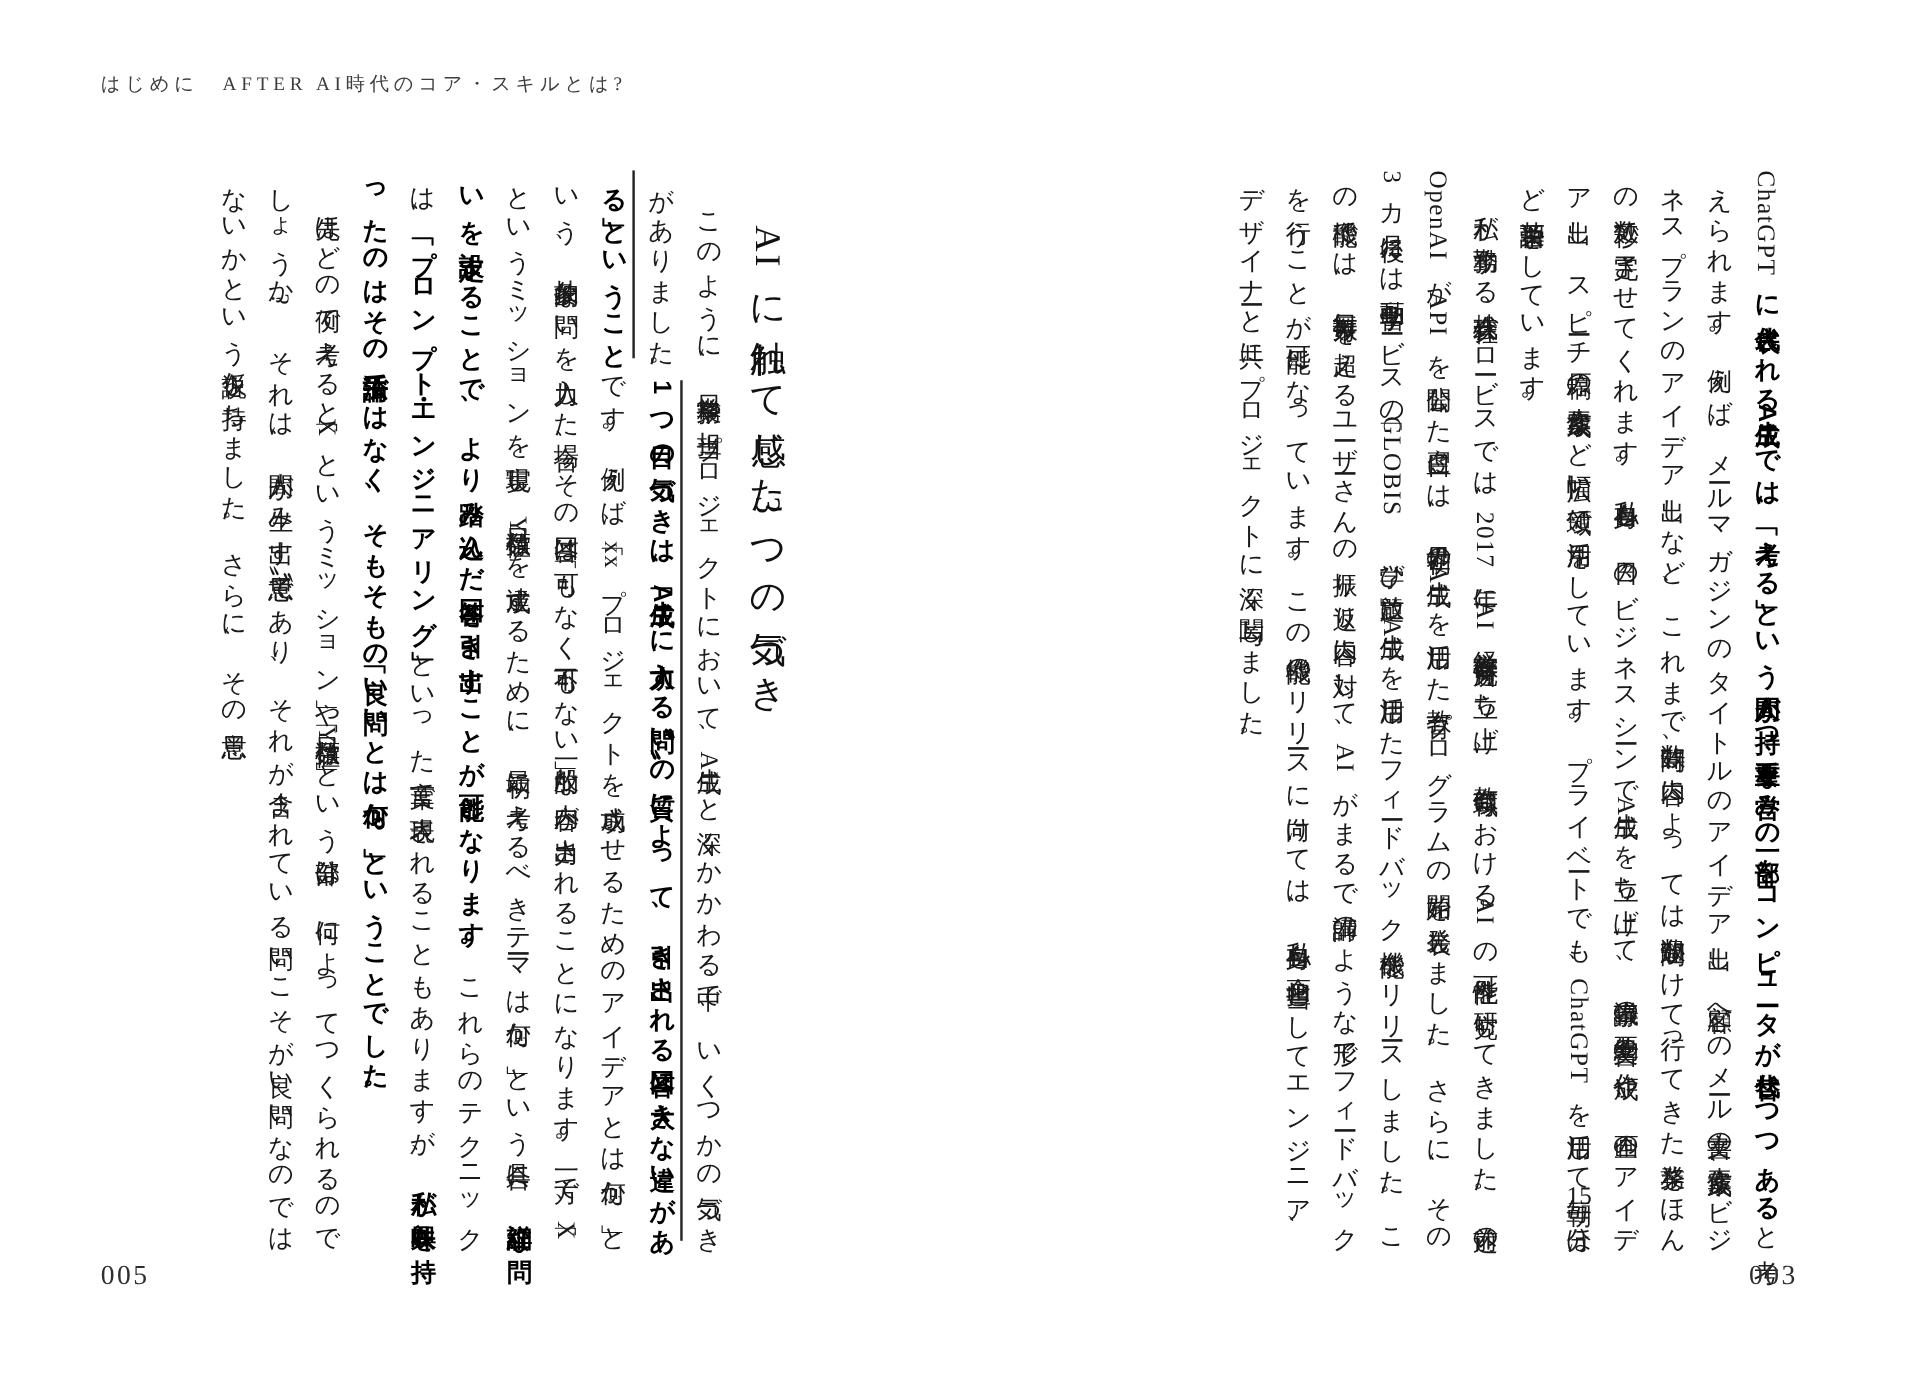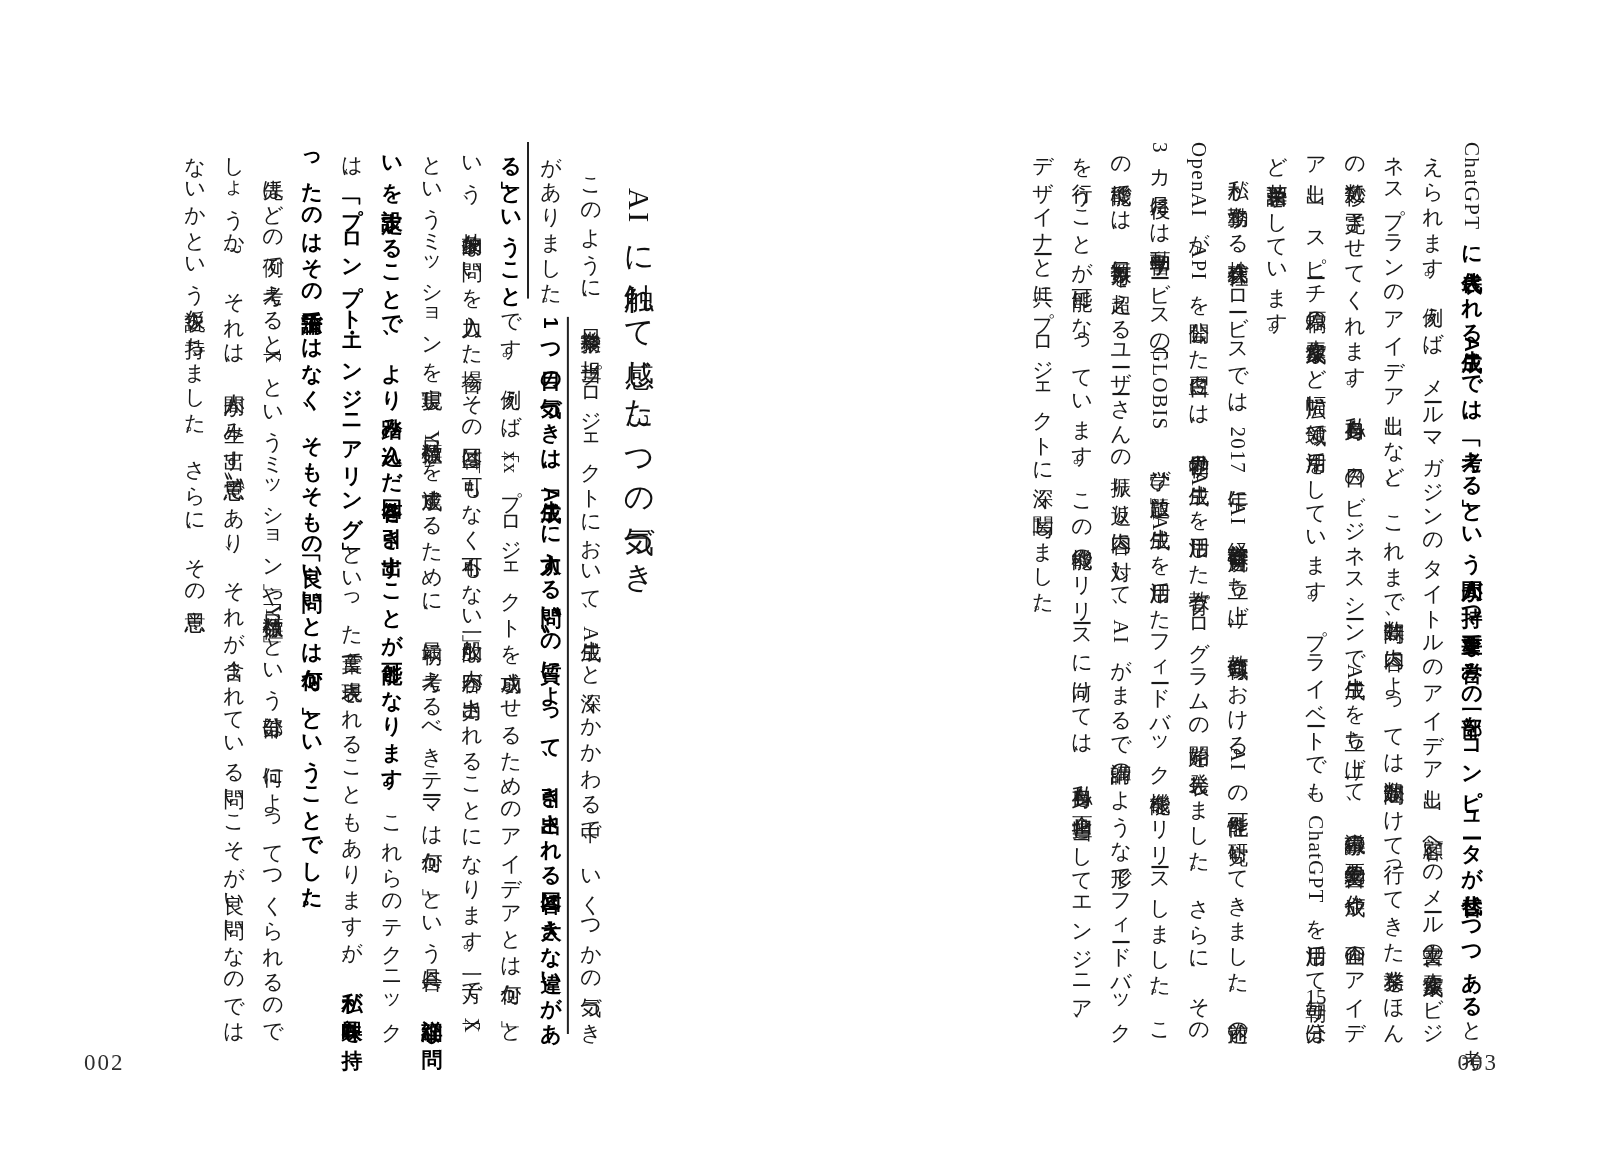--- a/index.html
+++ b/index.html
@@ -51,29 +51,30 @@
     font-variant-numeric:oldstyle-nums;
   }
   #folio-005{left:84px;}
   #folio-004{right:102px;}
 </style>
 </head>
 <body>
 
 <div id="spread">
 
+  <div class="running-header">はじめに　AFTER AI時代のコア・スキルとは?</div>
 
   <div id="page004-text" class="vtext">
       <p class="para"><span class="seg-normal">ChatGPT</span><span class="seg-em">に代表される生成AIでは、「考える」という人間が持つ重要な営みの一部をコンピュータが代替しつつある</span><span class="seg-normal">と考えられます。例えば、メールマガジンのタイトルのアイデア出し、顧客へのメール文書の素案作成、ビジネスプランのアイデア出しなど、これまで数時間、内容によっては数週間かけて行ってきた業務をほんの数秒で完了させてくれます。私自身も、日々のビジネスシーンで生成AIを立ち上げて、議事録の要約文書の作成や、企画のアイデア出し、スピーチ原稿の素案作成など幅広い領域で活用をしています。プライベートでも、ChatGPTを活用して毎朝</span><span class="seg-tcy">15</span><span class="seg-normal">分ほど英語学習をしています。</span></p>
       <p class="para indent"><span class="seg-normal">私が勤務する株式会社グロービスでは、2017年にAI経営教育研究所を立ち上げ、教育領域におけるAIの可能性を研究してきました。前述のOpenAIがAPIを公開した翌々日には、世界初の生成AIを活用した教育プログラムの開始を発表しました。さらに、その3カ月後には動画学習サービスの「GLOBIS　学び放題」に生成AIを活用したフィードバック機能をリリースしました。この機能では、毎日数十万を超えるユーザーさんの振り返り内容に対して、AIがまるで講師のような形でフィードバックを行うことが可能になっています。この機能のリリースに向けては、私自身も企画担当としてエンジニア、デザイナーと共にプロジェクトに深く関与しました。</span></p>
     </div>
 
   <div id="page005-text" class="vtext">
     <h2 class="section-heading">AIに触れて感じた3つの気づき</h2>
   <p class="para indent"><span class="seg-normal">このように、日常業務や担当プロジェクトにおいて、生成AIと深くかかわる中で、いくつかの気づきがありました。</span><span class="seg-emline">1つ目の気づきは、「生成AIに入力する〝問い〟の質によって、引き出される回答に大きな違いがある」ということ</span><span class="seg-normal">です。例えば、「xxプロジェクトを成功させるためのアイデアとは何か?」という、抽象的な問いを入力した場合、その回答は「可もなく不可もない」一般的な内容が出力されることになります。一方で、「Xというミッションを実現し、目標数値Yを達成するために、最初に考えるべきテーマは何か?」という具合に、</span><span class="seg-em">詳細な問いを設定することで、より踏み込んだ回答を引き出すことが可能となります。</span><span class="seg-normal">これらのテクニックは、</span><span class="seg-em">「プロンプト・エンジニアリング」</span><span class="seg-normal">といった言葉で表現されることもありますが、</span><span class="seg-em">私が興味を持ったのはその手法論ではなく、そもそもの「良い問いとは何か?」ということでした。</span></p>
       <p class="para indent"><span class="seg-normal">先ほどの例で考えると「Xというミッション」や「目標数値Y」という部分は、何によってつくられるのでしょうか?　それは、人間が生み出す〝意思〟であり、それが含まれている問いこそが良い問いなのではないかという仮説を持ちました。さらに、その意思</span></p>
     </div>
 
-  <div id="folio-005" class="folio">002</div>
+  <div id="folio-005" class="folio">005</div>
 
   <div id="folio-004" class="folio">003</div>
 
 </div>
 
 </body></html>

